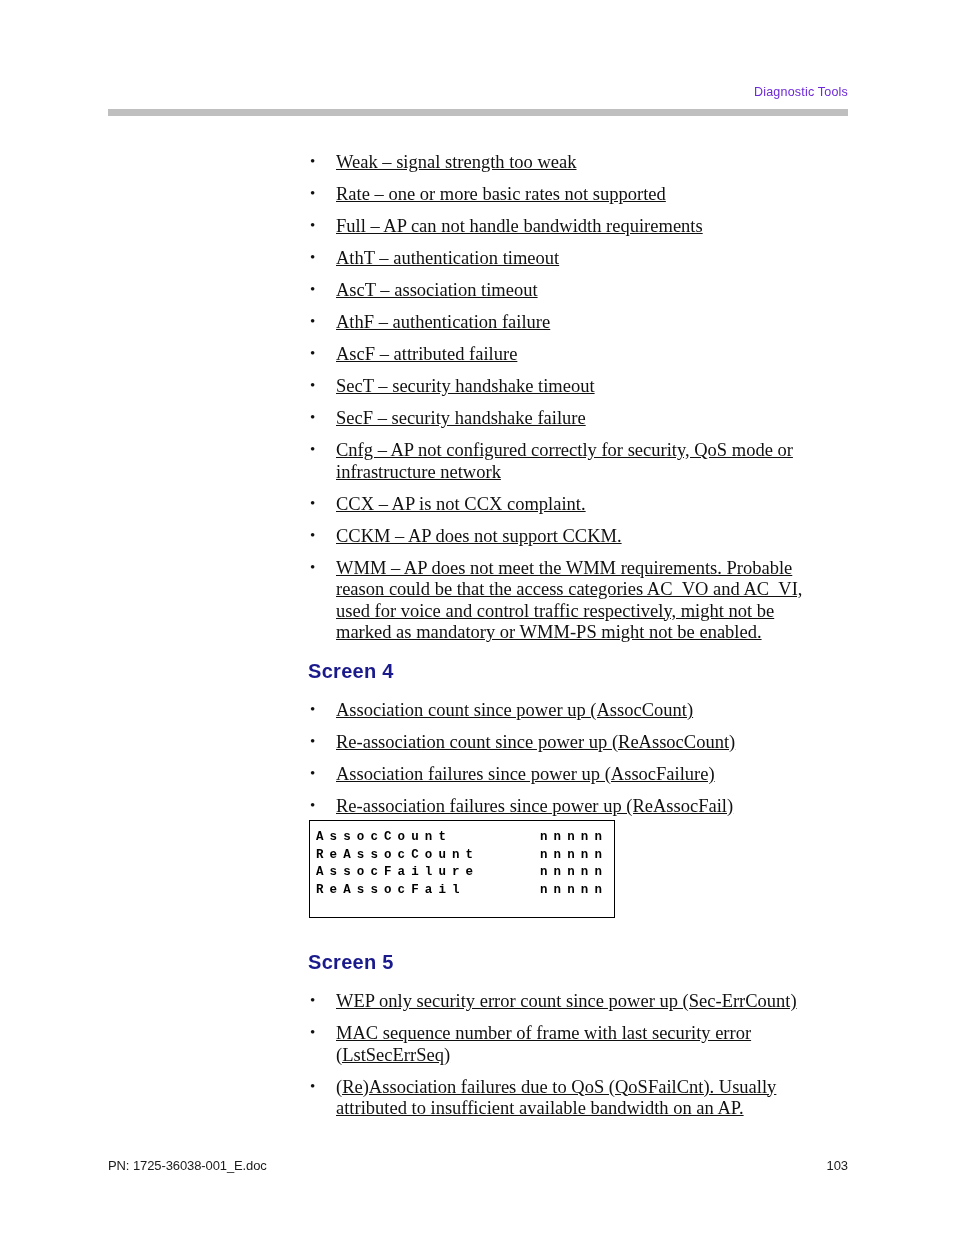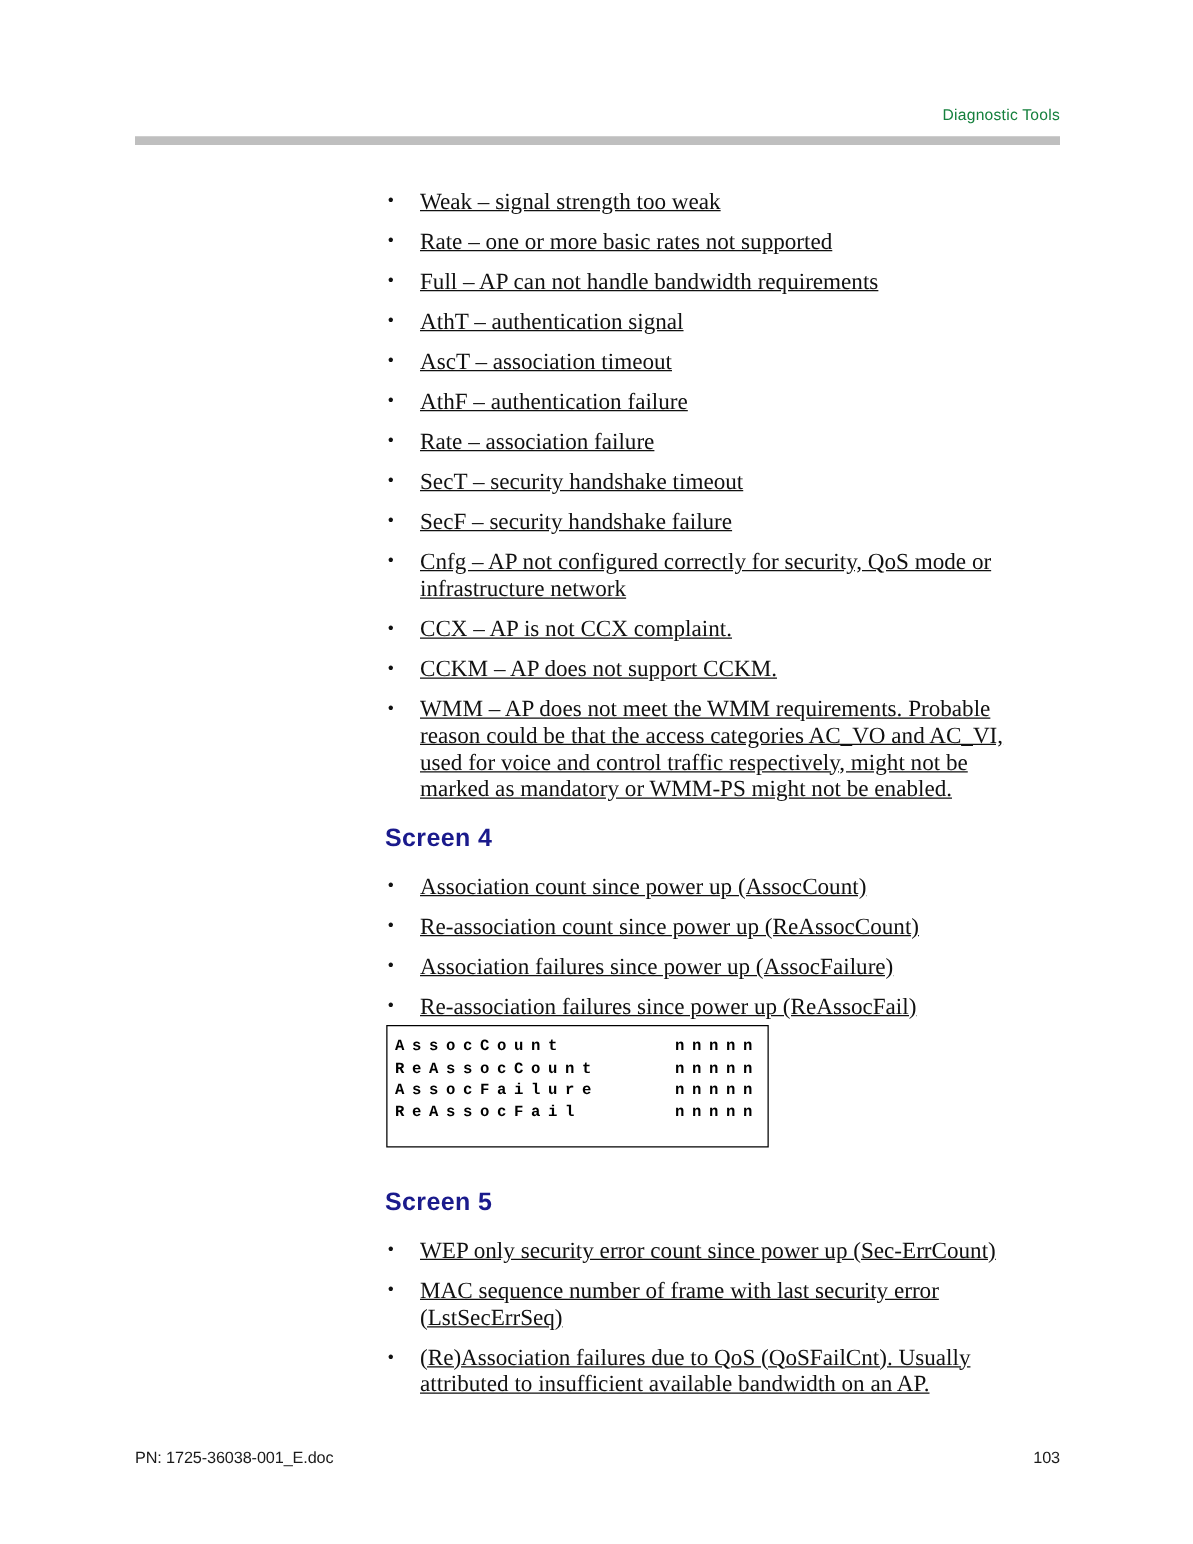--- a/index.html
+++ b/index.html
@@ -27,21 +27,21 @@
   .header {
     position: absolute;
     left: 108px;
     top: 84px;
     width: 740px;
   }
   .header-title {
     text-align: right;
     font-family: "Liberation Sans", "DejaVu Sans", sans-serif;
     font-size: 12.5px;
-    color: #15803d;
+    color: #6d28d9;
     letter-spacing: 0.2px;
     line-height: 16px;
   }
   .header-rule {
     position: absolute;
     left: 108px;
     top: 109px;
     width: 740px;
     height: 7px;
     background: #bfbfbf;
@@ -150,24 +150,24 @@
   <div class="header">
     <div class="header-title">Diagnostic Tools</div>
   </div>
   <div class="header-rule"></div>
 
   <div class="blk" style="top:152px;">
     <ul class="bullets">
       <li>Weak – signal strength too weak</li>
       <li>Rate – one or more basic rates not supported</li>
       <li>Full – AP can not handle bandwidth requirements</li>
-      <li>AthT – authentication signal</li>
+      <li>AthT – authentication timeout</li>
       <li>AscT – association timeout</li>
       <li>AthF – authentication failure</li>
-      <li>Rate – association failure</li>
+      <li>AscF – attributed failure</li>
       <li>SecT – security handshake timeout</li>
       <li>SecF – security handshake failure</li>
       <li>Cnfg – AP not configured correctly for security, QoS mode or infrastructure network</li>
       <li>CCX – AP is not CCX complaint.</li>
       <li>CCKM – AP does not support CCKM.</li>
       <li>WMM – AP does not meet the WMM requirements. Probable reason could be that the access categories AC_VO and AC_VI, used for voice and control traffic respectively, might not be marked as mandatory or WMM-PS might not be enabled.</li>
     </ul>
   </div>
 
   <div class="section-heading" style="top:660px;">Screen 4</div>

